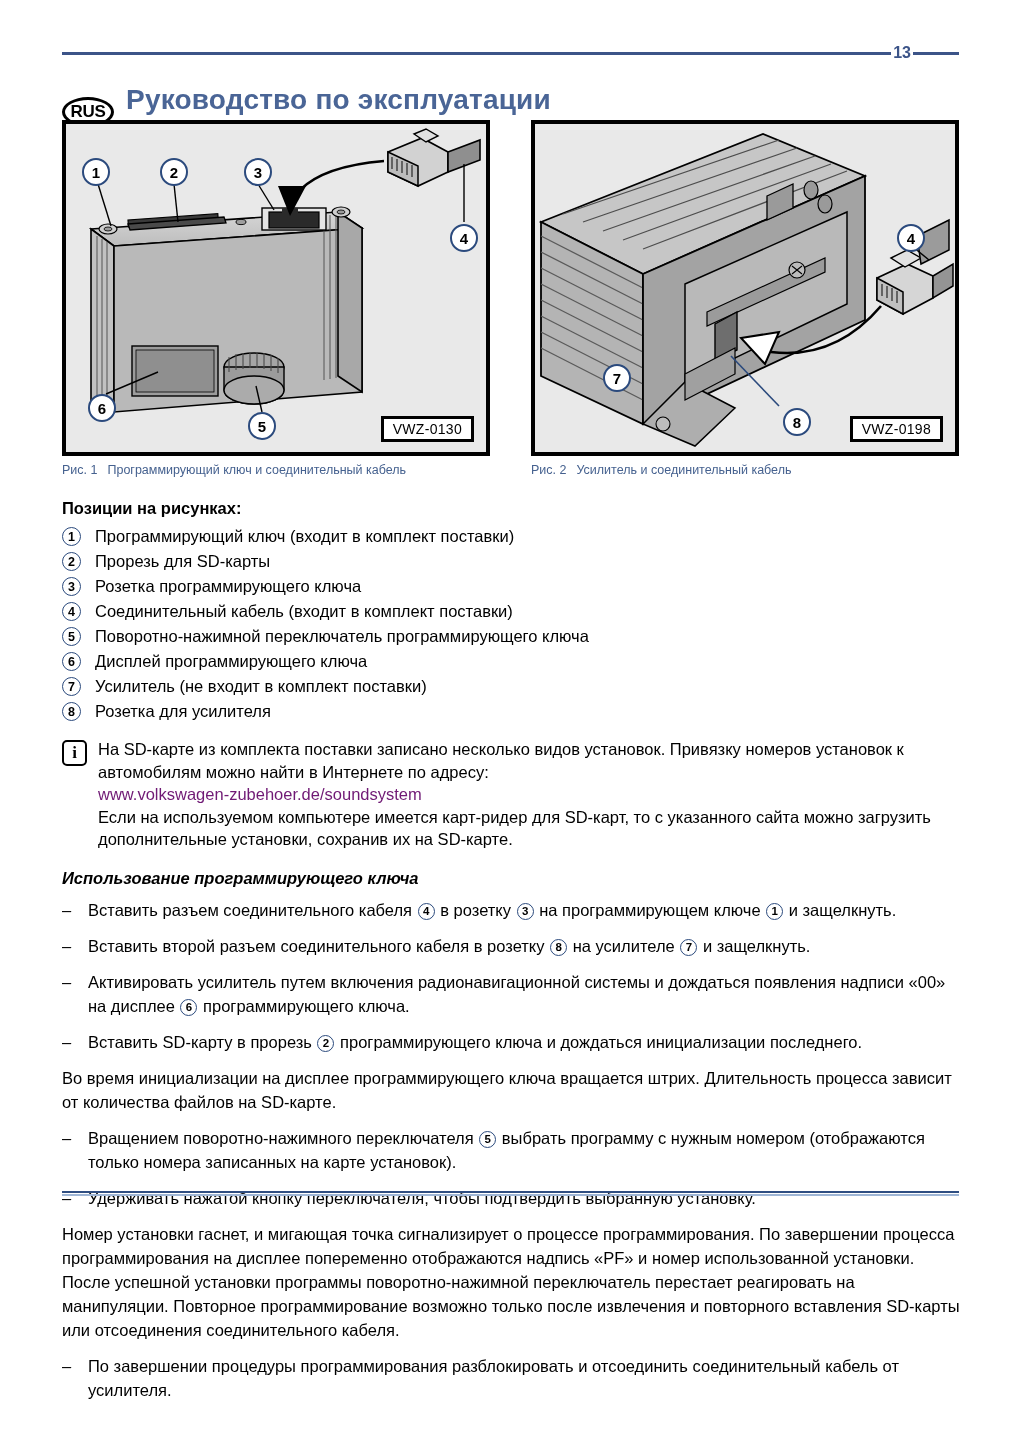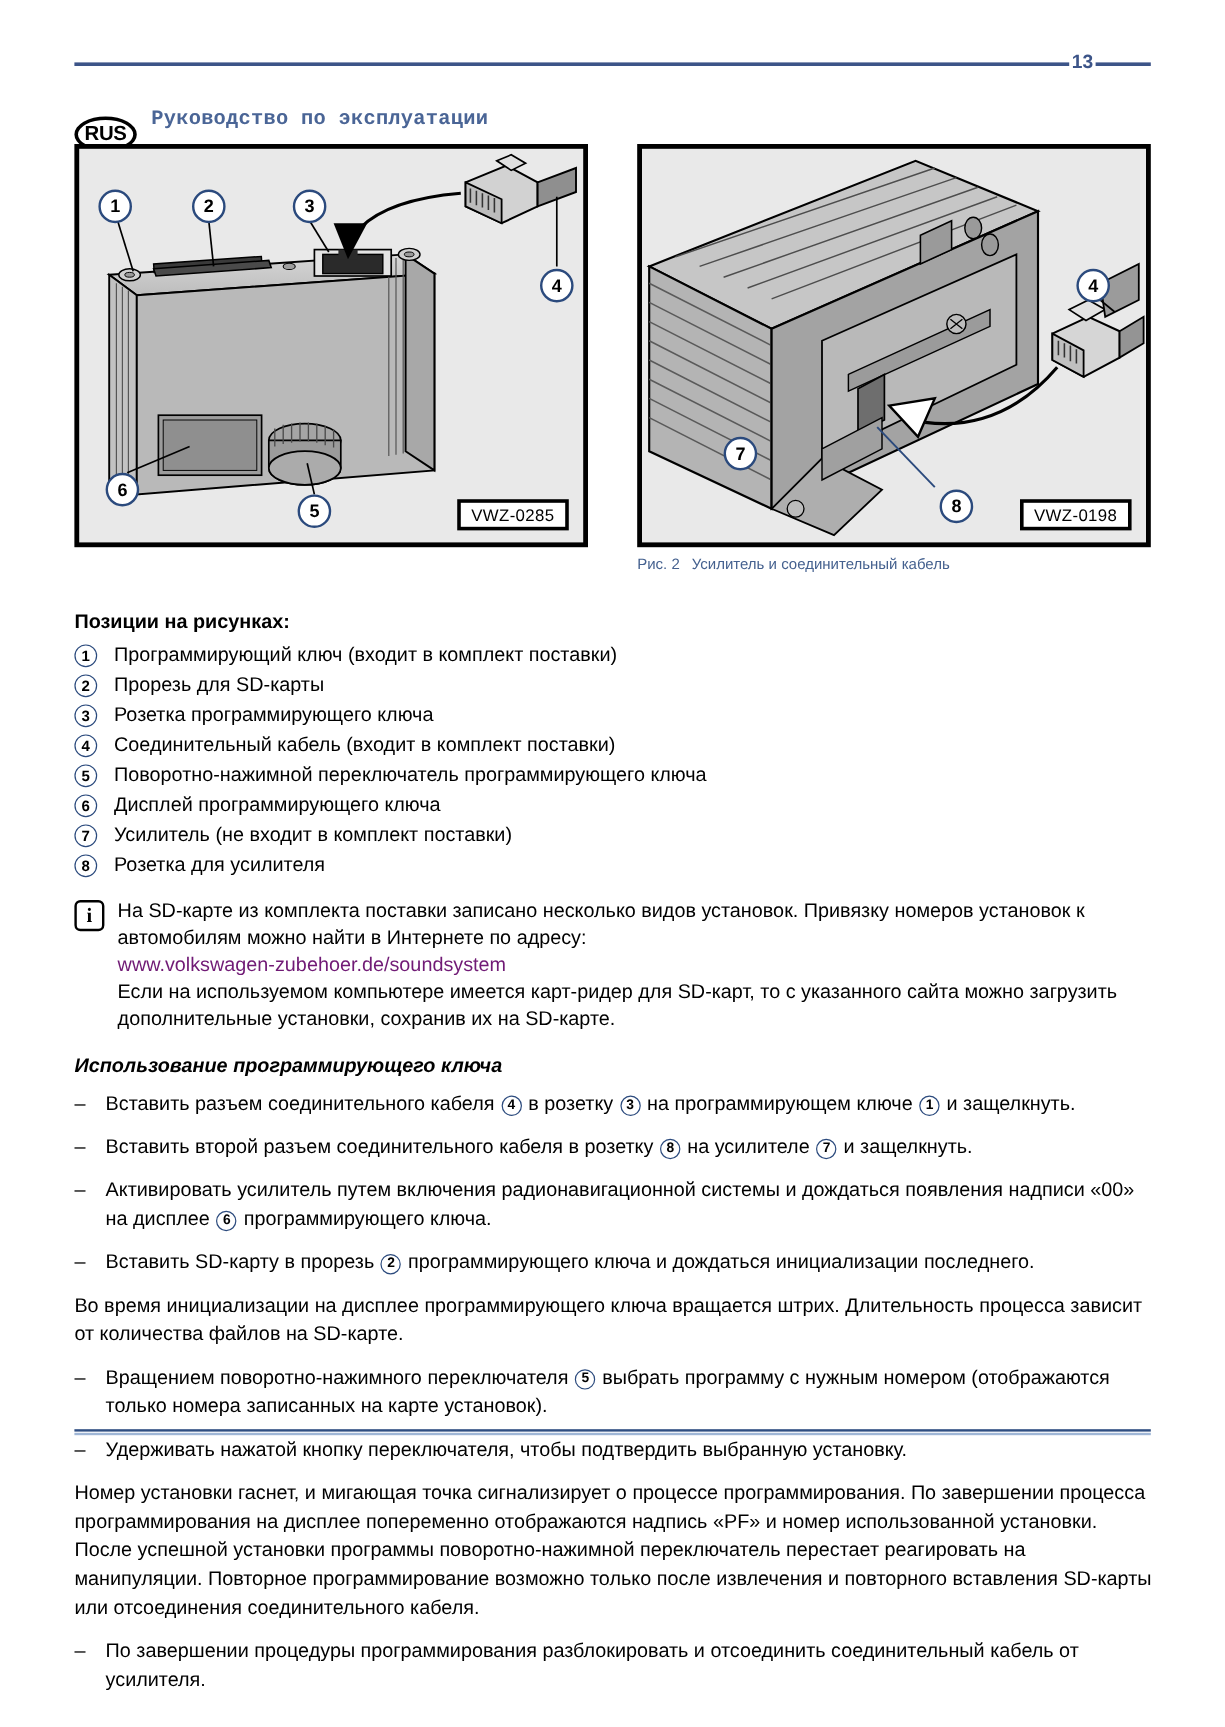--- a/index.html
+++ b/index.html
@@ -59,25 +59,24 @@
     display: flex;
     align-items: center;
     justify-content: center;
     font-size: 17px;
     font-weight: bold;
     letter-spacing: -0.3px;
     color: #000;
     margin-top: 25px;
   }
   .doc-title {
-    font-size: 17px;
+    font-size: 28px;
     font-weight: bold;
     color: #4a6596;
     letter-spacing: 0.2px;
-    font-family: Liberation Mono, monospace;
   }
 
   
   .figures {
     position: absolute;
     left: 62px; top: 120px;
     width: 897px;
     display: flex;
     gap: 41px;
   }
@@ -126,21 +125,21 @@
   
   .content {
     position: absolute;
     left: 62px; top: 495px;
     width: 899px;
   }
   .sec-head {
     font-size: 16.5px;
     font-weight: bold;
     color: #000;
-    margin: 14px 0 6px 0;
+    margin: 4px 0 6px 0;
   }
   .legend { margin: 0 0 14px 0; }
   .legend-row {
     display: flex;
     align-items: flex-start;
     gap: 14px;
     height: 25px;
   }
   .num-circle {
     flex: 0 0 auto;
@@ -299,21 +298,25 @@
           <line x1="196" y1="288" x2="190" y2="262" stroke="#000" stroke-width="1.4"></line>
         </svg>
 
         <div class="callout" style="left:16px;  top:34px;">1</div>
         <div class="callout" style="left:94px;  top:34px;">2</div>
         <div class="callout" style="left:178px; top:34px;">3</div>
         <div class="callout" style="left:384px; top:100px;">4</div>
         <div class="callout" style="left:182px; top:288px;">5</div>
         <div class="callout" style="left:22px;  top:270px;">6</div>
 
-        <div class="vwz">VWZ-0285</div>
+        <div class="vwz">VWZ-0130</div>
+      </div>
+      <div class="fig-caption">
+        <span>Рис. 1</span>
+        <span>Программирующий ключ и соединительный кабель</span>
       </div>
     </div>
 
     <div class="figure">
       <div class="fig-box">
         <svg class="fig-svg" width="420" height="328" viewBox="0 0 420 328">
 
           <path d="M6 98 L228 10 L330 52 L108 150 Z" fill="#c6c6c6" stroke="#000" stroke-width="1.8"></path>
 
           <path d="M28 90 L244 16 M48 98 L262 24 M68 107 L280 32 M88 116 L296 40 M108 125 L312 47" stroke="#4d4d4d" stroke-width="1.2" fill="none"></path>

